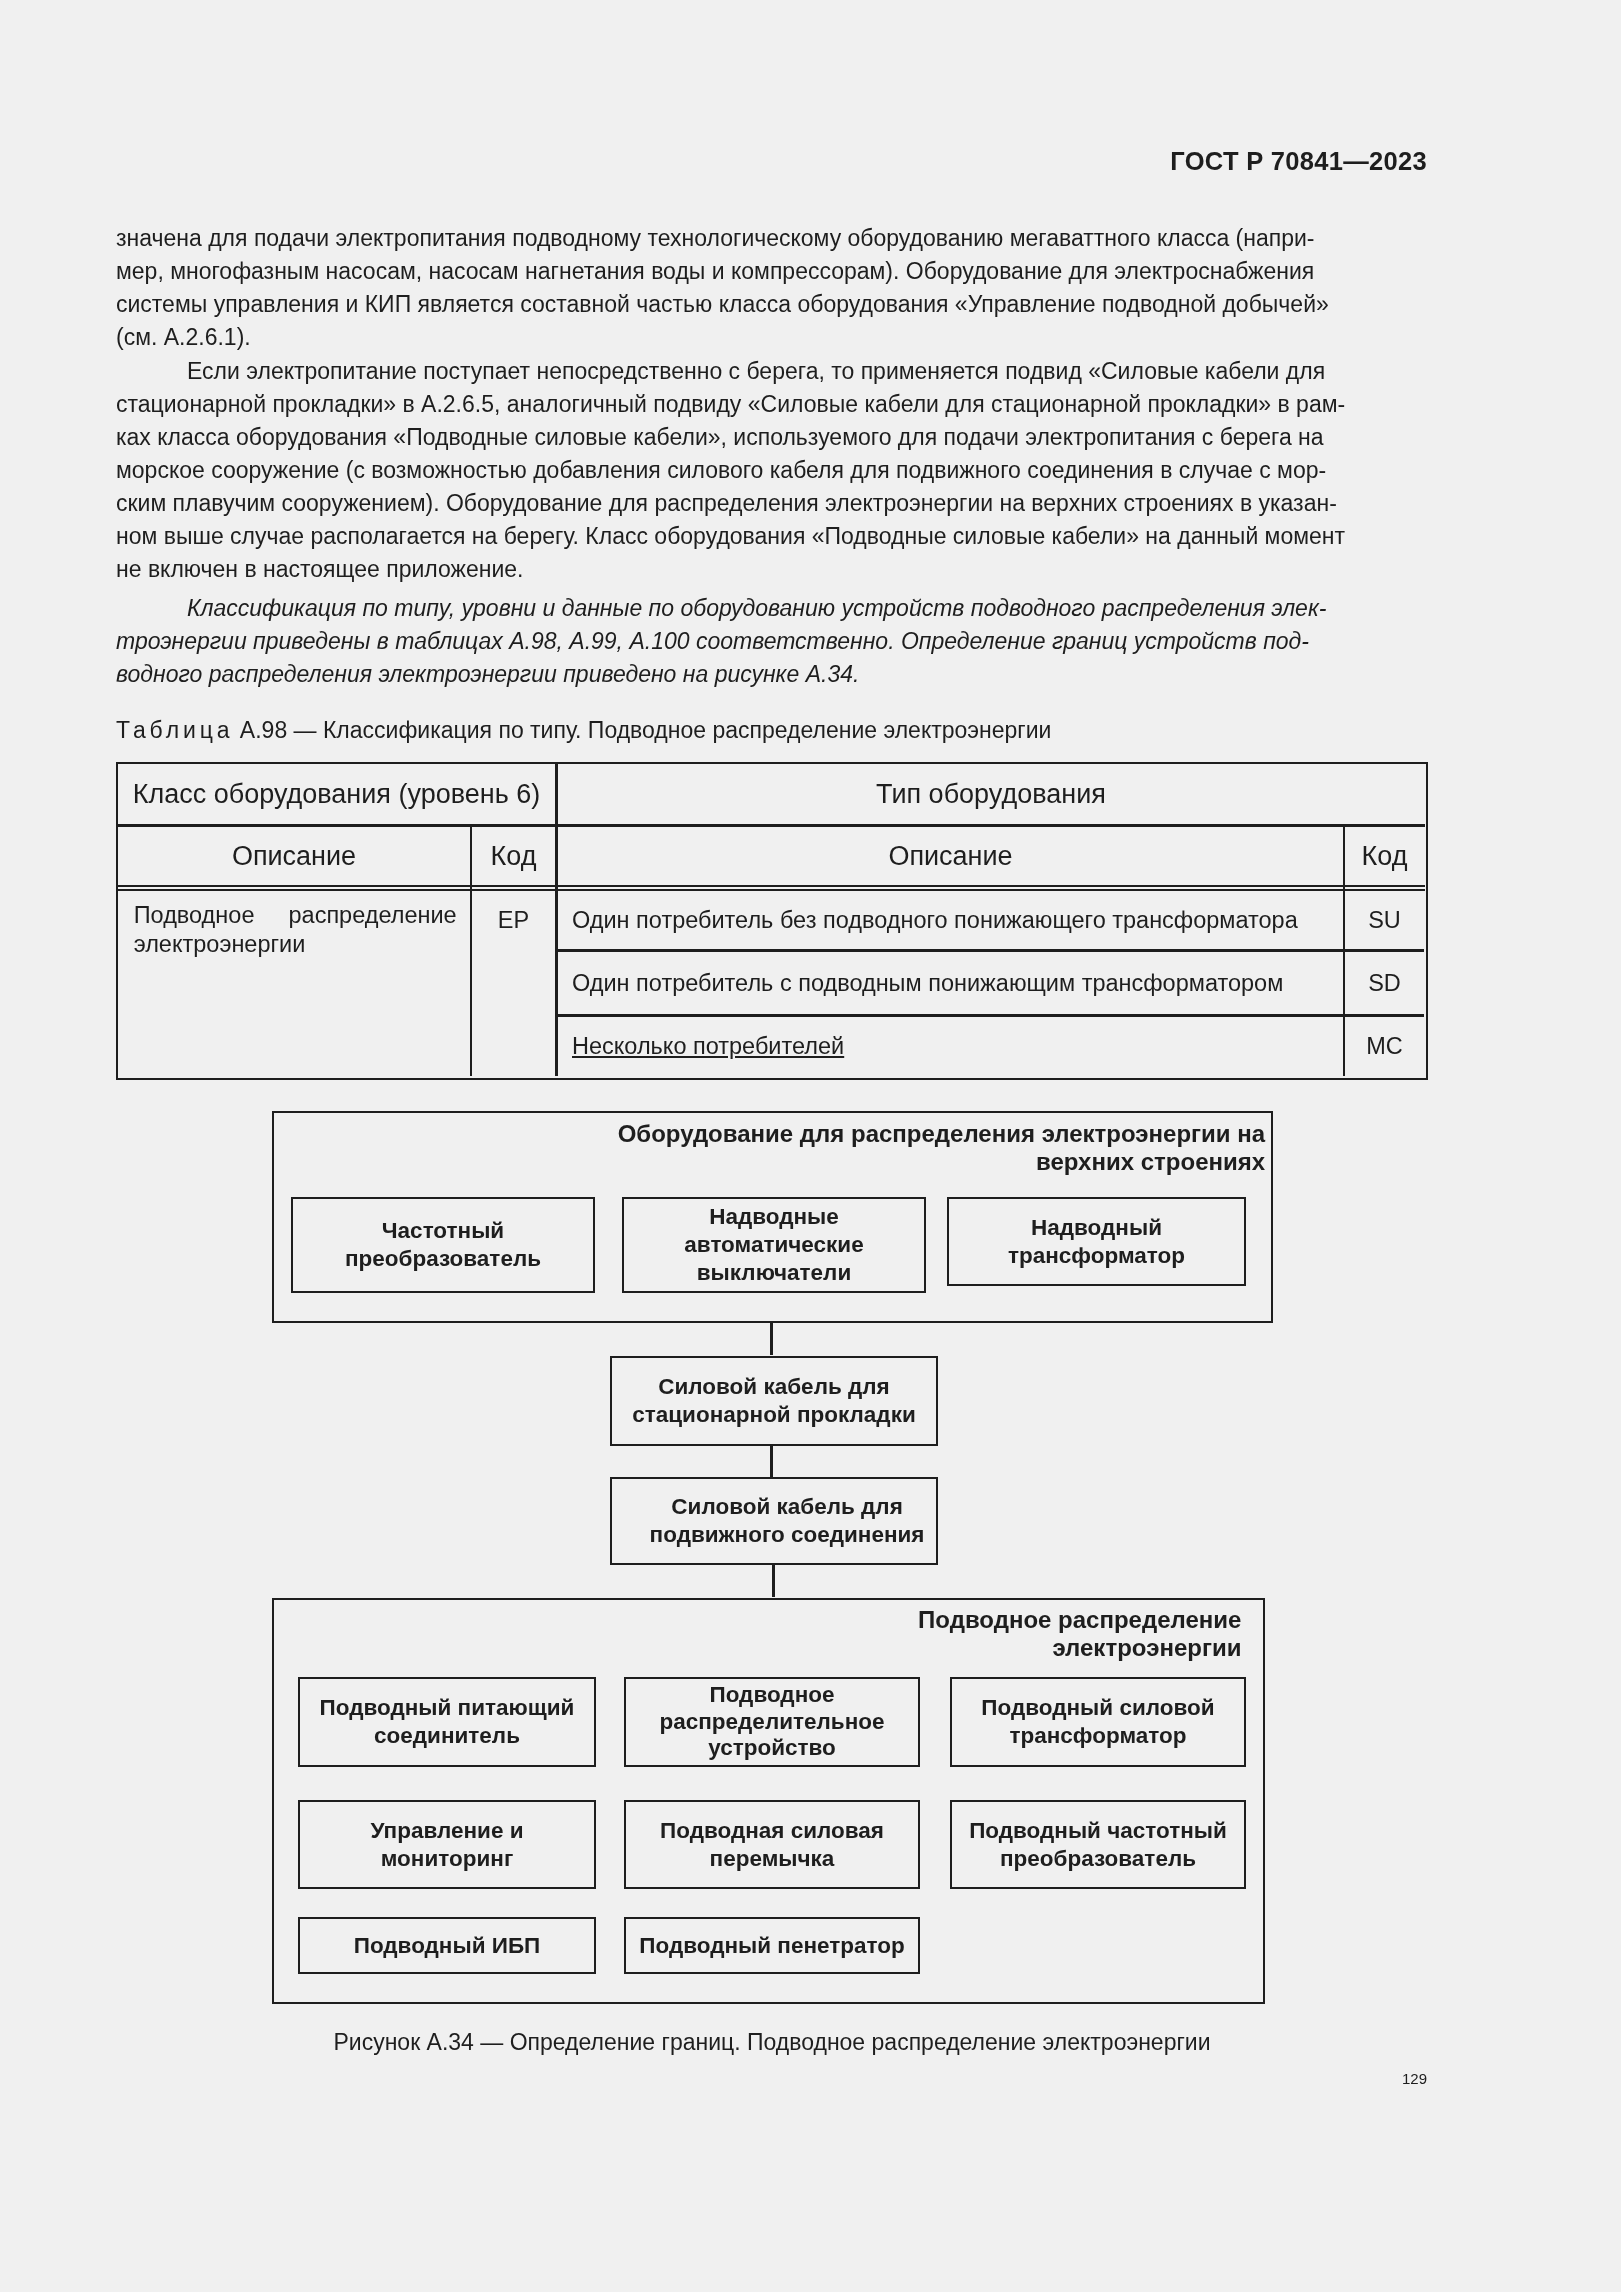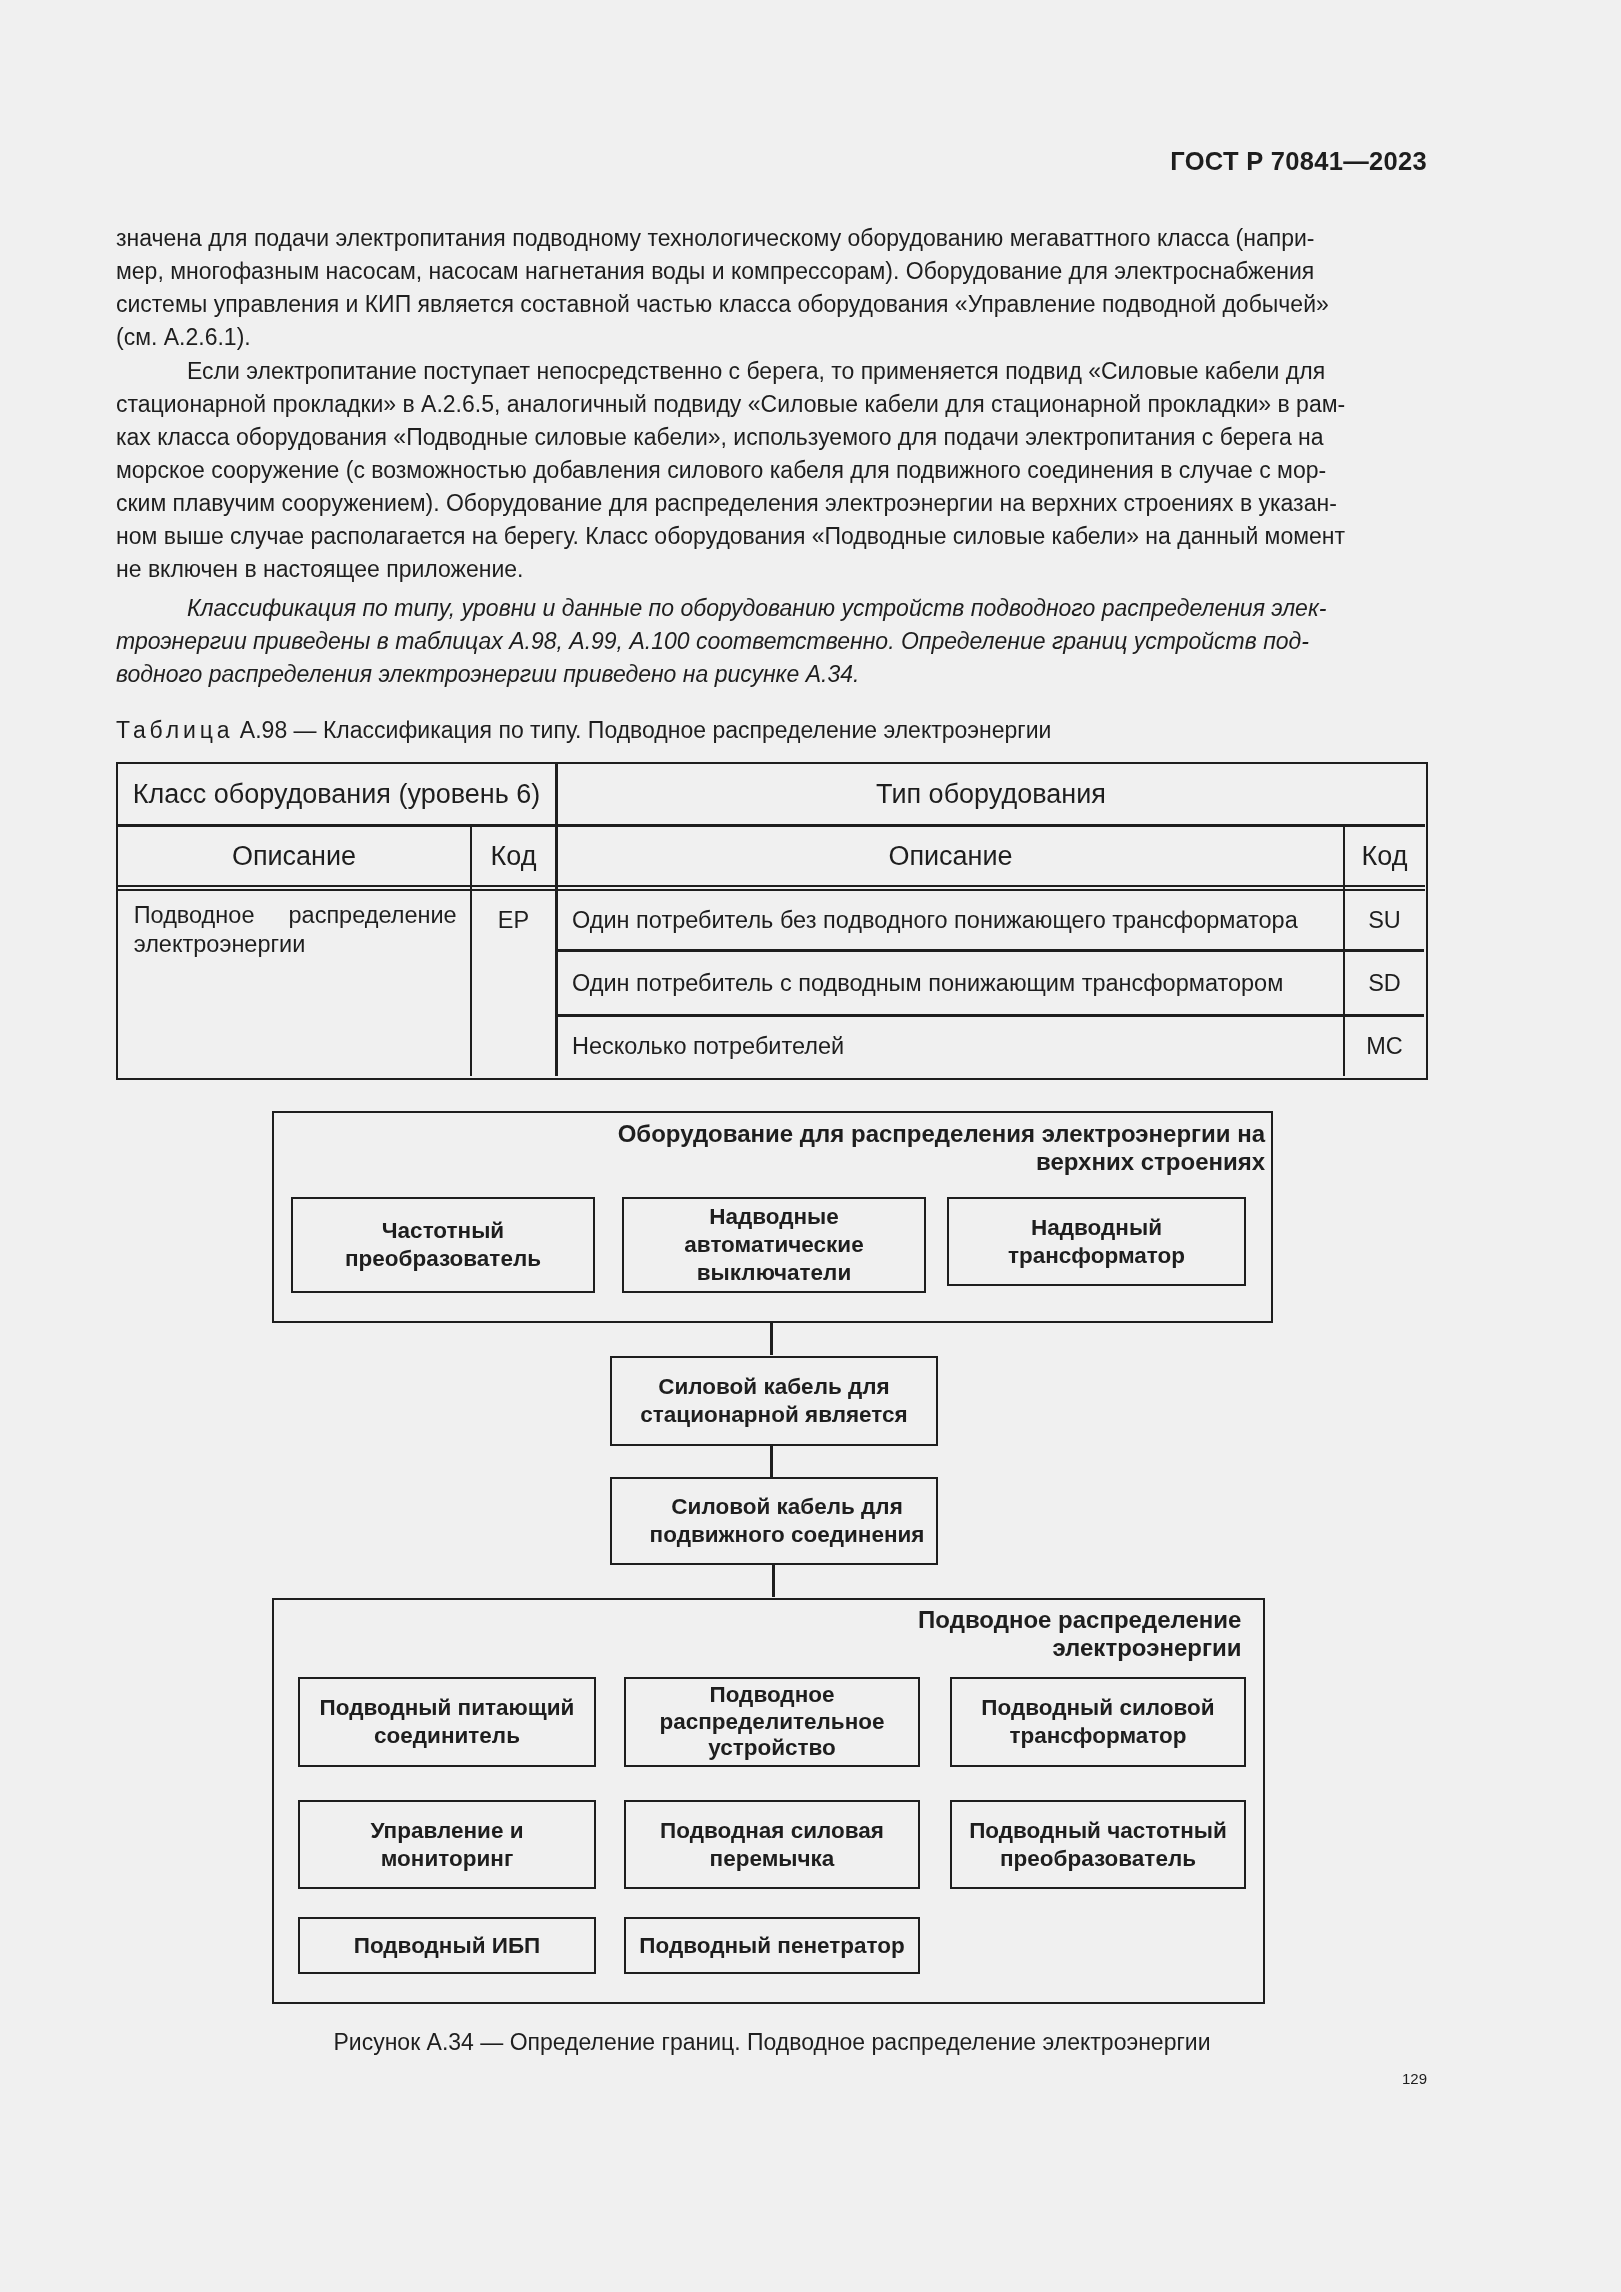--- a/index.html
+++ b/index.html
@@ -101,36 +101,36 @@
 
   <div class="cell data" style="left:15.7px; top:137px; width:323px; height:auto; align-items:flex-start; text-align:justify; text-align-last:justify; line-height:29px; display:block;">
     <span style="display:block; text-align-last:left; word-spacing:0;">Подводное распределение электроэнергии</span>
   </div>
   <div class="cell center data" style="left:354px; top:127px; width:83px; height:58px;">EP</div>
 
   <div class="cell data" style="left:454px; top:127px; width:771px; height:58px;">Один потребитель без подводного понижающего трансформатора</div>
   <div class="cell center data" style="left:1227px; top:127px; width:79px; height:58px;">SU</div>
   <div class="cell data" style="left:454px; top:188px; width:771px; height:62px;">Один потребитель с подводным понижающим трансформатором</div>
   <div class="cell center data" style="left:1227px; top:188px; width:79px; height:62px;">SD</div>
-  <div class="cell data" style="left:454px; top:253px; width:771px; height:59px;">Несколько потребителей</div>
+  <div class="cell data" style="left:454px; top:253px; width:771px; height:59px;text-decoration:underline;">Несколько потребителей</div>
   <div class="cell center data" style="left:1227px; top:253px; width:79px; height:59px;">MC</div>
 </div>
 
 <div class="dbox" style="left:272px; top:1111px; width:1001px; height:212px;">
   <div class="group-label" style="right:5.9px; top:6.9px; width:784px;">
     <div>Оборудование для распределения электроэнергии на</div>
     <div>верхних строениях</div>
   </div>
 </div>
 <div class="ibox" style="left:291px; top:1197px; width:304px; height:96px;">Частотный преобразователь</div>
 <div class="ibox" style="left:622px; top:1197px; width:304px; height:96px;">Надводные автоматические выключатели</div>
 <div class="ibox" style="left:947px; top:1197px; width:299px; height:89px;">Надводный трансформатор</div>
 
 <div class="conn" style="left:770px; top:1323px; height:32px;"></div>
-<div class="ibox" style="left:610px; top:1356px; width:328px; height:90px;">Силовой кабель для стационарной является</div>
+<div class="ibox" style="left:610px; top:1356px; width:328px; height:90px;">Силовой кабель для стационарной прокладки</div>
 <div class="conn" style="left:770px; top:1446px; height:31px;"></div>
 <div class="ibox" style="left:610px; top:1477px; width:328px; height:88px;padding-left:32px;">Силовой кабель для подвижного соединения</div>
 <div class="conn" style="left:772px; top:1565px; height:32px;"></div>
 
 <div class="dbox" style="left:272px; top:1598px; width:993px; height:406px;">
   <div class="group-label" style="right:21.6px; top:5.9px; width:588px;">
     <div>Подводное распределение</div>
     <div>электроэнергии</div>
   </div>
 </div>

